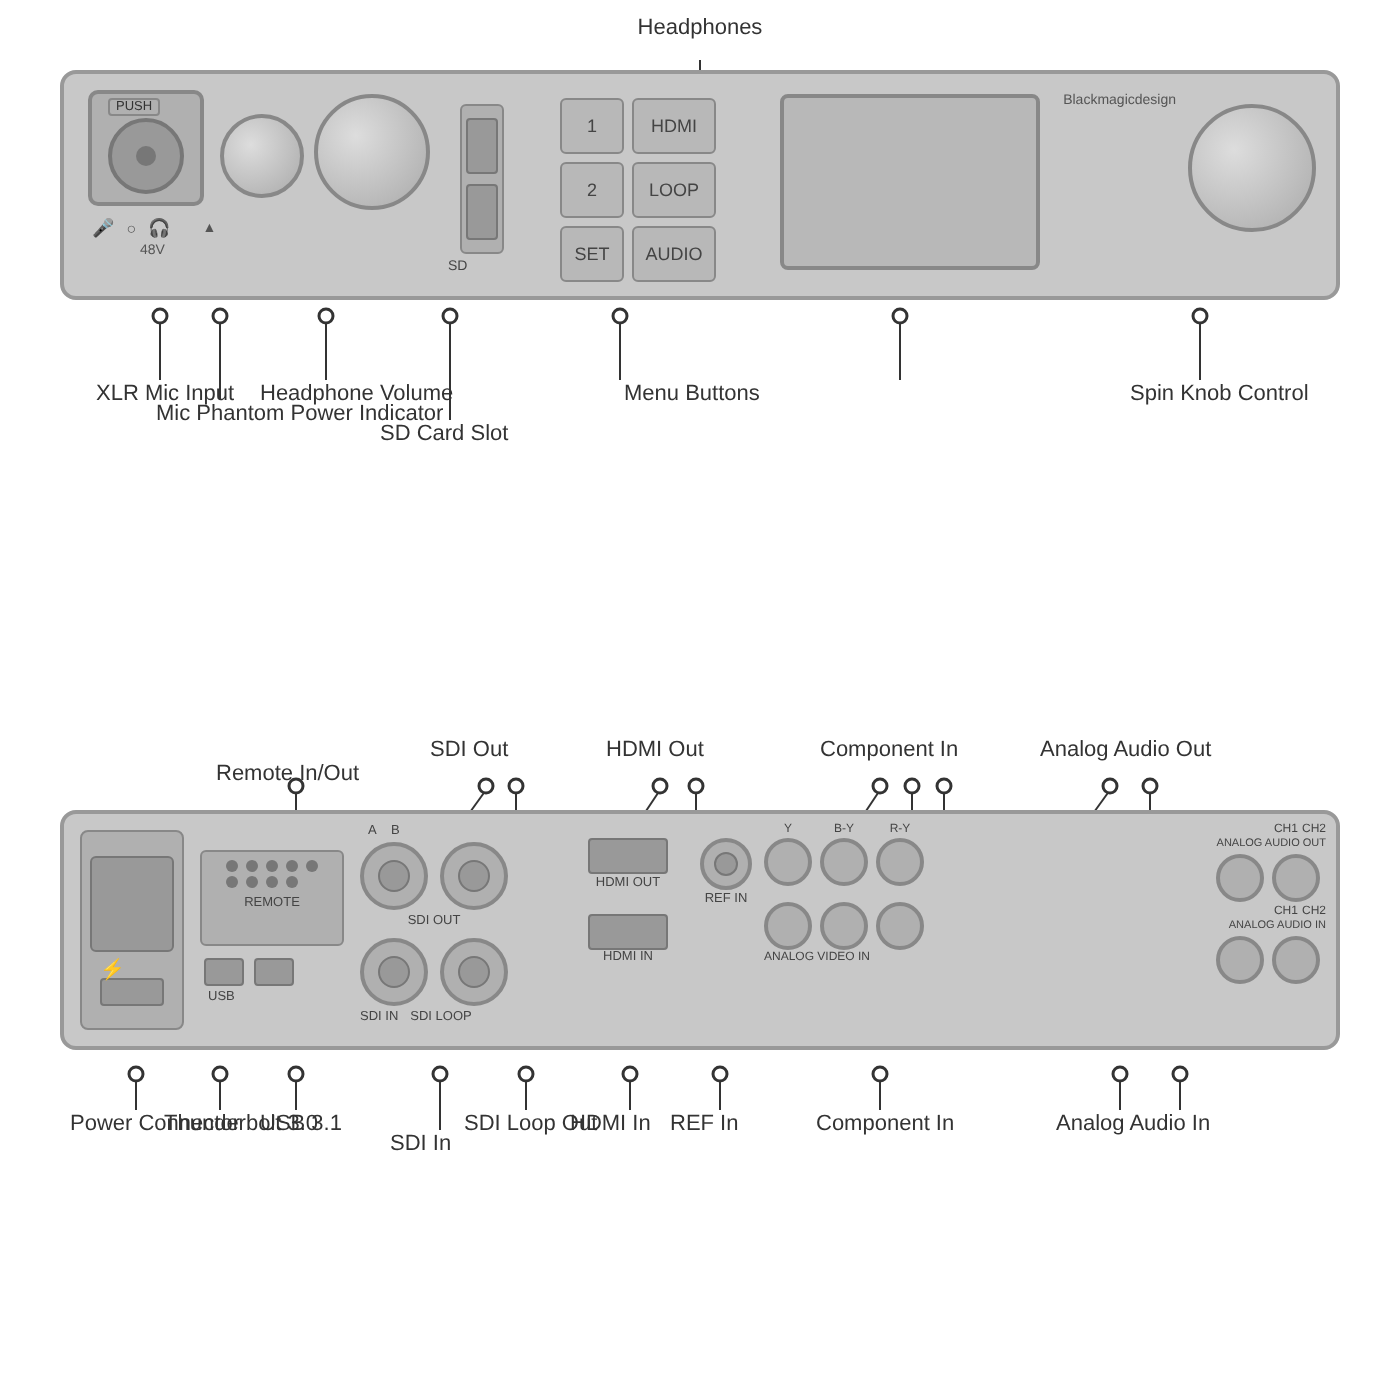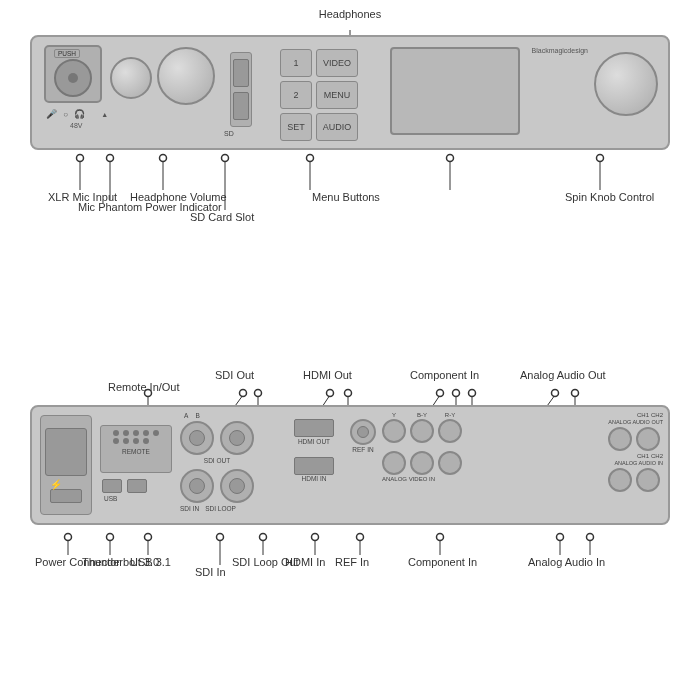--- a/index.html
+++ b/index.html
@@ -165,23 +165,23 @@
     <div style="position:absolute; left:38px; top:85px; font-size:7px; color:#555;">48V</div>
 
     <div style="position:absolute; left:198px; top:15px; width:22px; height:75px; background:#b0b0b0; border:1.5px solid #888; border-radius:3px; display:flex; flex-direction:column; align-items:center; justify-content:space-around; padding:4px 2px;">
       <div style="width:16px;height:28px;background:#999;border-radius:2px;border:1px solid #777;"></div>
       <div style="width:16px;height:28px;background:#999;border-radius:2px;border:1px solid #777;"></div>
     </div>
     <div style="position:absolute; left:192px; top:93px; font-size:7px; text-align:center; color:#444;">SD</div>
 
     <div style="position:absolute; left:248px; top:12px; display:grid; grid-template-columns:32px 42px; grid-template-rows:28px 28px 28px; gap:4px;">
       <div style="background:#b8b8b8;border:1.5px solid #888;border-radius:3px;display:flex;align-items:center;justify-content:center;font-size:9px;color:#444;">1</div>
-      <div style="background:#b8b8b8;border:1.5px solid #888;border-radius:3px;display:flex;align-items:center;justify-content:center;font-size:9px;color:#444;">VIDEO</div>
+      <div style="background:#b8b8b8;border:1.5px solid #888;border-radius:3px;display:flex;align-items:center;justify-content:center;font-size:9px;color:#444;">HDMI</div>
       <div style="background:#b8b8b8;border:1.5px solid #888;border-radius:3px;display:flex;align-items:center;justify-content:center;font-size:9px;color:#444;">2</div>
-      <div style="background:#b8b8b8;border:1.5px solid #888;border-radius:3px;display:flex;align-items:center;justify-content:center;font-size:9px;color:#444;">MENU</div>
+      <div style="background:#b8b8b8;border:1.5px solid #888;border-radius:3px;display:flex;align-items:center;justify-content:center;font-size:9px;color:#444;">LOOP</div>
       <div style="background:#b8b8b8;border:1.5px solid #888;border-radius:3px;display:flex;align-items:center;justify-content:center;font-size:9px;color:#444;">SET</div>
       <div style="background:#b8b8b8;border:1.5px solid #888;border-radius:3px;display:flex;align-items:center;justify-content:center;font-size:9px;color:#444;">AUDIO</div>
     </div>
 
     <div style="position:absolute; left:358px; top:10px; width:130px; height:88px; background:#b8b8b8; border:2px solid #888; border-radius:4px;"></div>
 
     <div style="position:absolute; right:80px; top:10px; font-size:7px; color:#555; text-align:right; line-height:1.2;">Blackmagicdesign</div>
 
     <div style="position:absolute; right:10px; top:15px; width:64px; height:64px; border-radius:50%; border:2px solid #888; background:radial-gradient(circle at 35% 35%, #ddd, #aaa);"></div>
   </div>

